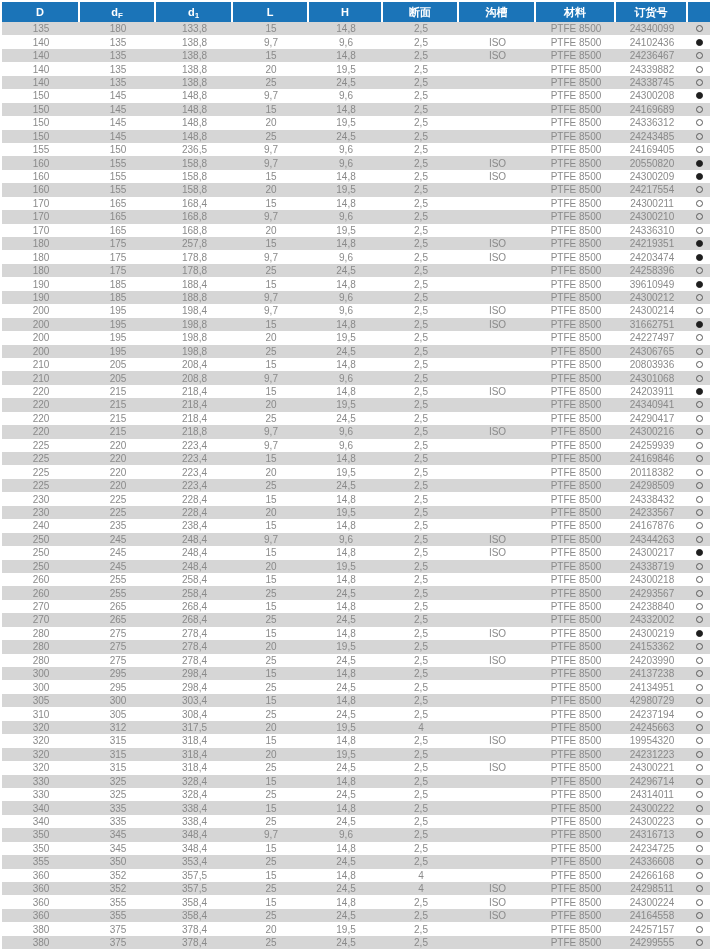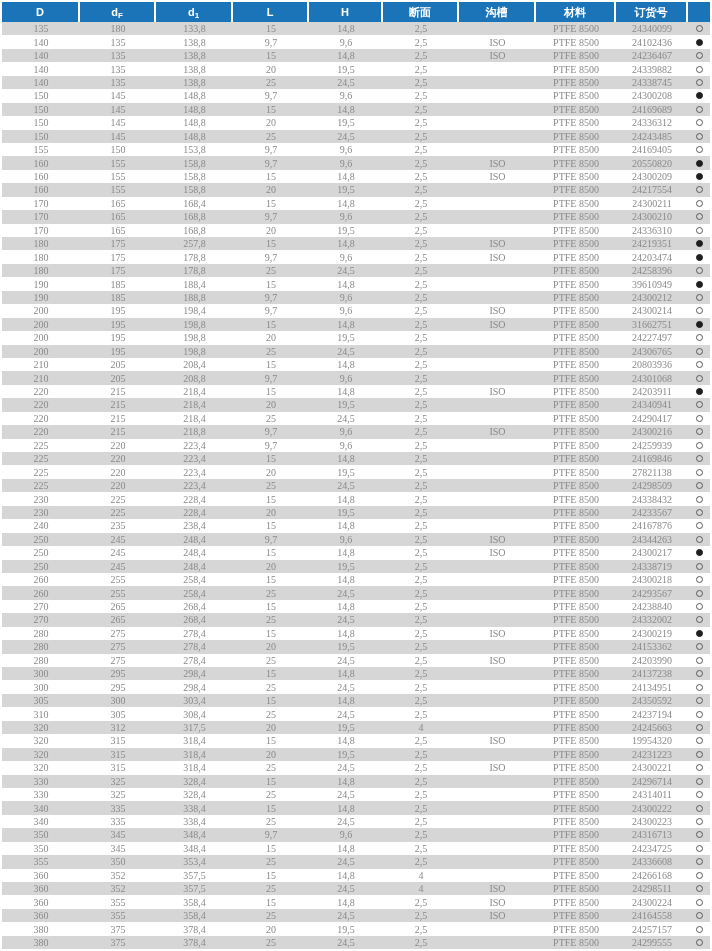--- a/index.html
+++ b/index.html
@@ -3,21 +3,21 @@
 <meta charset="utf-8">
 <style>
   * { box-sizing: border-box; margin: 0; padding: 0; }
   html, body { width: 712px; height: 951px; background: #ffffff; }
   body { font-family: "Liberation Sans", sans-serif; }
   .catalog { width: 712px; height: 951px; display: flex; flex-direction: column; background: #ffffff; padding: 2px 2px 2px 2px; }
   .header-row { display: flex; height: 20px; flex: 0 0 20px; background: #1b74b8; }
   .header-cell { display: flex; align-items: center; justify-content: center; color: #ffffff; font-size: 11px; font-weight: bold; border-right: 2px solid #ffffff; height: 100%; }
   .header-cell:last-child { border-right: none; }
   .header-cell .sub { font-size: 8px; font-weight: bold; align-self: flex-end; margin-bottom: 2px; }
-  .tbody { display: flex; flex-direction: column; flex: 1 1 auto; font-family: Liberation Serif, serif; }
+  .tbody { display: flex; flex-direction: column; flex: 1 1 auto; }
   .row { display: flex; flex: 1 1 auto; align-items: center; }
   .row.odd { background: #d6d6d6; }
   .row.even { background: #ffffff; }
   .cell { font-size: 10px; color: #8a8a8a; text-align: center; overflow: hidden; white-space: nowrap; }
   
   .c0 { width: 78px; } .c1 { width: 76px; } .c2 { width: 77px; }
   .c3 { width: 76px; } .c4 { width: 74px; } .c5 { width: 76px; }
   .c6 { width: 77px; } .c7 { width: 80px; } .c8 { width: 72px; }
   .c9 { width: 22px; display: flex; align-items: center; justify-content: center; }
   .dot { display: inline-block; width: 7px; height: 7px; border-radius: 50%; }
@@ -188,21 +188,21 @@
         <div class="cell c6"></div>
         <div class="cell c7">PTFE 8500</div>
         <div class="cell c8">24243485</div>
         <div class="cell c9">
           <span class="dot open"></span>
         </div>
       </div>
       <div class="row even">
         <div class="cell c0">155</div>
         <div class="cell c1">150</div>
-        <div class="cell c2">153,8</div>
+        <div class="cell c2">236,5</div>
         <div class="cell c3">9,7</div>
         <div class="cell c4">9,6</div>
         <div class="cell c5">2,5</div>
         <div class="cell c6"></div>
         <div class="cell c7">PTFE 8500</div>
         <div class="cell c8">24169405</div>
         <div class="cell c9">
           <span class="dot open"></span>
         </div>
       </div>
@@ -530,21 +530,21 @@
       </div>
       <div class="row even">
         <div class="cell c0">225</div>
         <div class="cell c1">220</div>
         <div class="cell c2">223,4</div>
         <div class="cell c3">20</div>
         <div class="cell c4">19,5</div>
         <div class="cell c5">2,5</div>
         <div class="cell c6"></div>
         <div class="cell c7">PTFE 8500</div>
-        <div class="cell c8">27821138</div>
+        <div class="cell c8">20118382</div>
         <div class="cell c9">
           <span class="dot open"></span>
         </div>
       </div>
       <div class="row odd">
         <div class="cell c0">225</div>
         <div class="cell c1">220</div>
         <div class="cell c2">223,4</div>
         <div class="cell c3">25</div>
         <div class="cell c4">24,5</div>
@@ -768,21 +768,21 @@
       </div>
       <div class="row odd">
         <div class="cell c0">305</div>
         <div class="cell c1">300</div>
         <div class="cell c2">303,4</div>
         <div class="cell c3">15</div>
         <div class="cell c4">14,8</div>
         <div class="cell c5">2,5</div>
         <div class="cell c6"></div>
         <div class="cell c7">PTFE 8500</div>
-        <div class="cell c8">24350592</div>
+        <div class="cell c8">42980729</div>
         <div class="cell c9">
           <span class="dot open"></span>
         </div>
       </div>
       <div class="row even">
         <div class="cell c0">310</div>
         <div class="cell c1">305</div>
         <div class="cell c2">308,4</div>
         <div class="cell c3">25</div>
         <div class="cell c4">24,5</div>

